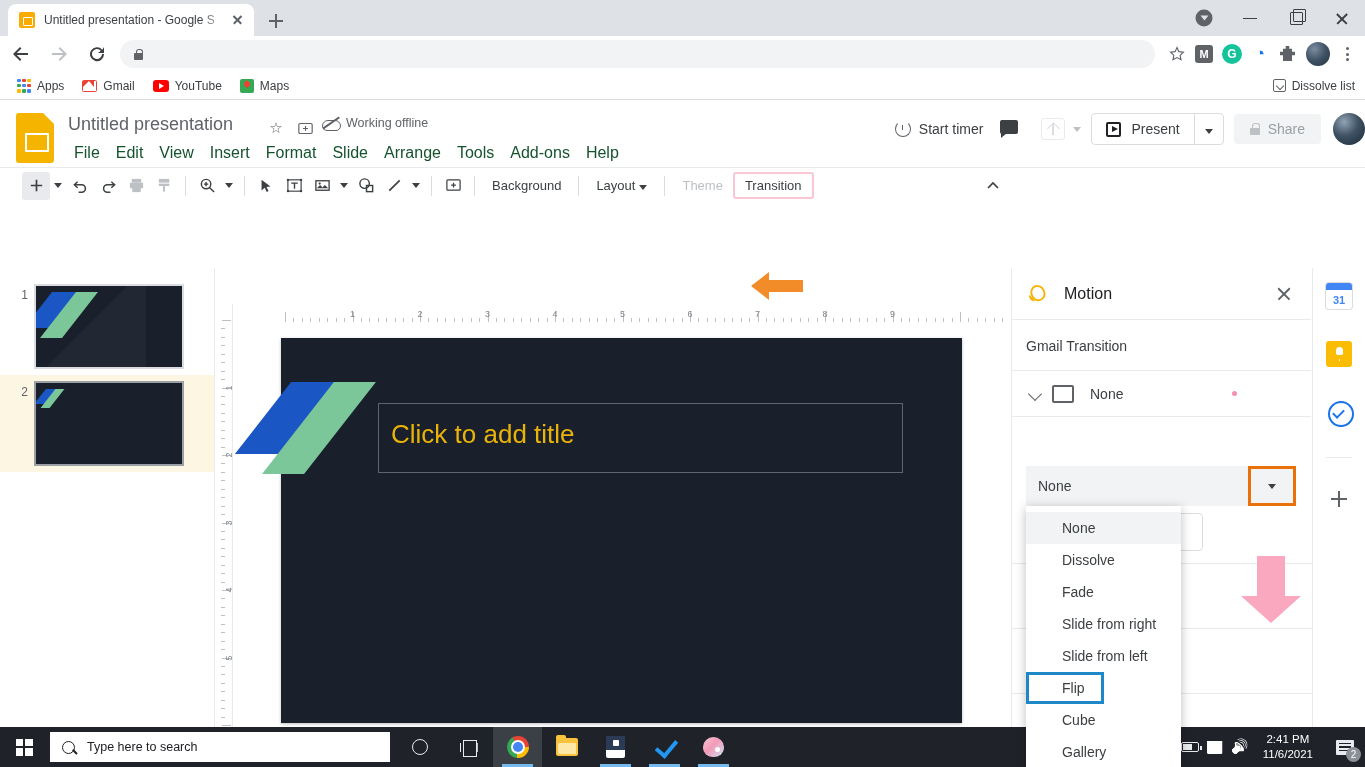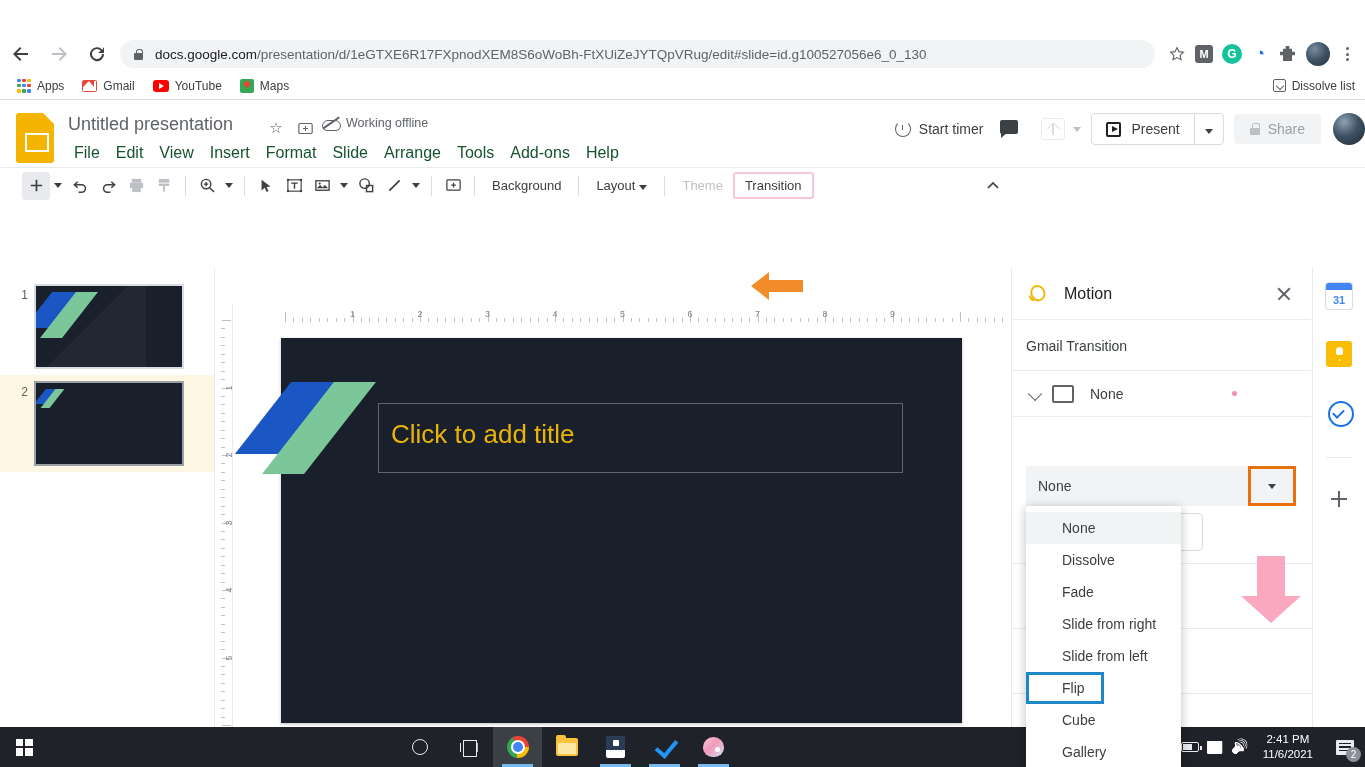--- a/index.html
+++ b/index.html
@@ -455,40 +455,55 @@
   .notif-box i { position: absolute; left: 3px; width: 12px; height: 1.6px; background: #1f2329; }
   .notif-box i:nth-child(1){top:3px} .notif-box i:nth-child(2){top:6.6px} .notif-box i:nth-child(3){top:10.2px}
   .notif-badge { position: absolute; right: 4px; bottom: 5px; width: 15px; height: 15px; border-radius: 50%;
     background: #8a8f98; color: #fff; font-size: 10px; display: flex; align-items: center; justify-content: center; }
 </style>
 </head>
 <body>
 
 <div id="app">
 
+  <div class="chrome-tabstrip">
+    <div class="tab">
+      <div class="tab-favicon"></div>
+      <div class="tab-title">Untitled presentation - Google S</div>
+      <div class="tab-close"></div>
+    </div>
+    <div class="new-tab"></div>
+    <div class="win-controls">
+      <div class="win-btn">
+          <div class="dl-circle"></div>
+        </div>
+      <div class="win-btn wc-min"></div>
+      <div class="win-btn wc-max"></div>
+      <div class="win-btn wc-close"></div>
+    </div>
+  </div>
 
   <div class="chrome-toolbar">
     <div class="nav-btn">
       <svg width="20" height="20" viewBox="0 0 20 20">
           <path d="M17 9H5.8l4.6-4.6L9 3l-7 7 7 7 1.4-1.4L5.8 11H17z" fill="#3c4043"></path>
         </svg>
     </div>
     <div class="nav-btn">
       <svg width="20" height="20" viewBox="0 0 20 20">
           <path d="M3 9h11.2L9.6 4.4 11 3l7 7-7 7-1.4-1.4L14.2 11H3z" fill="#bdc1c6"></path>
         </svg>
     </div>
     <div class="nav-btn">
       <svg width="20" height="20" viewBox="0 0 20 20">
           <path d="M15.3 5.7A7 7 0 1 0 17 10h-2a5 5 0 1 1-1.2-3.2L11 9h6V3z" fill="#3c4043"></path>
         </svg>
     </div>
     <div class="omnibox">
       <div class="lock-ico"></div>
-      <div class="url"><b>docs.google.com</b><span>/presentation/d/1eGTXE6R17FXpnodXEM8S6oWoBh-FtXUiZeJYTQpVRug/edit#slide=id.g100527056e6_0_130</span></div>
     </div>
     <div class="star-ico">
       <svg width="16" height="16" viewBox="0 0 20 20" style="position:absolute;left:6px;top:6px">
           <path d="M10 2l2.4 5.1 5.6.7-4.1 3.9 1.1 5.5L10 14.5 5 17.2l1.1-5.5L2 7.8l5.6-.7z" fill="none" stroke="#5f6368" stroke-width="1.4"></path>
         </svg>
     </div>
     <div class="ext-row">
       <div class="ext">
           <div class="ext-m"></div>
         </div>
@@ -968,20 +983,24 @@
 
   <div class="taskbar">
     <div class="start-btn">
       <span class="win-logo">
           <i></i>
           <i></i>
           <i></i>
           <i></i>
         </span>
     </div>
+    <div class="tb-search">
+      <span class="mag"></span>
+      <span class="tb-search-text">Type here to search</span>
+    </div>
     <div class="tb-apps">
       <div class="tb-app">
           <span class="cortana"></span>
         </div>
       <div class="tb-app">
           <span class="taskview"></span>
         </div>
       <div class="tb-app open active-bg">
           <span class="chrome-ico"></span>
         </div>

